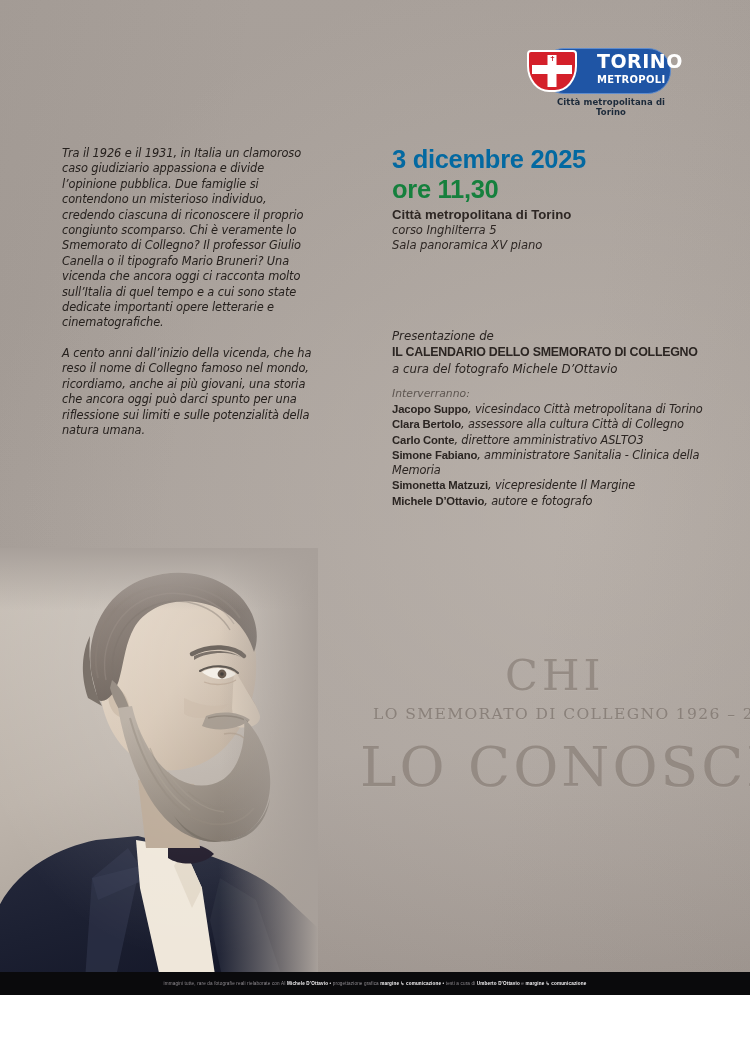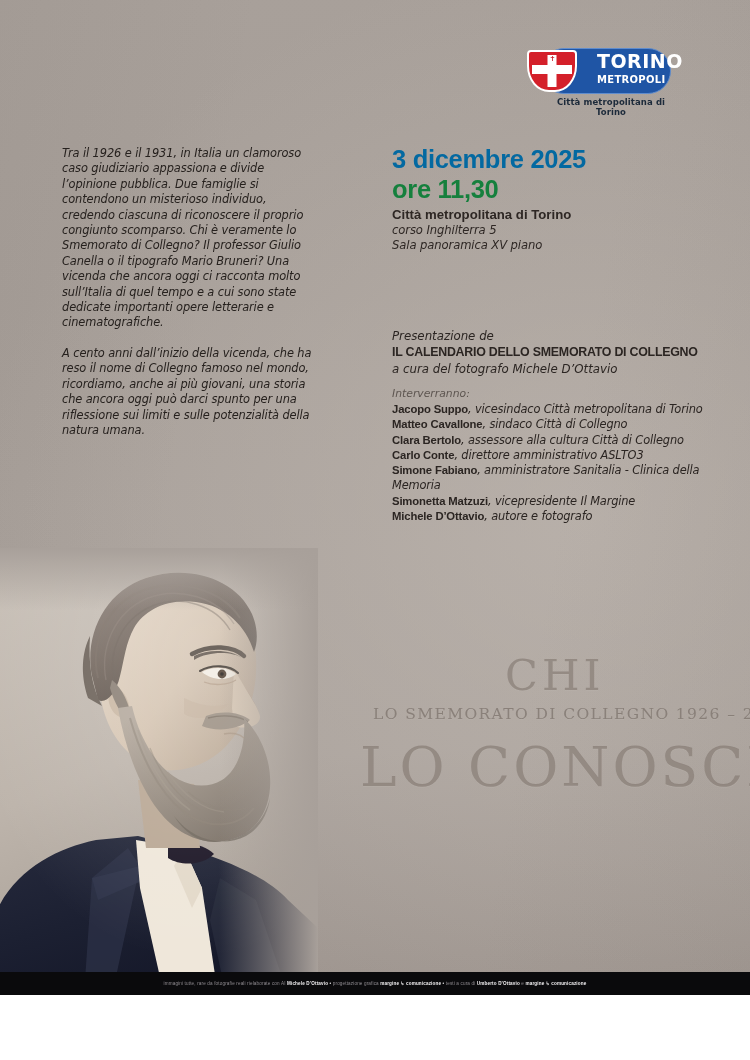--- a/index.html
+++ b/index.html
@@ -210,21 +210,20 @@
   <div class="pres">
     <div class="pres-lead">Presentazione de</div>
     <div class="pres-title">IL CALENDARIO DELLO SMEMORATO DI COLLEGNO</div>
     <div class="pres-sub">a cura del fotografo Michele D’Ottavio</div>
   </div>
 
   <div class="speakers">
     <div class="sp-head">Interverranno:</div>
     <div id="speaker-rows">
         <div class="sp-row"><b>Jacopo Suppo</b><i>, vicesindaco Città metropolitana di Torino</i></div>
-        <div class="sp-row"><b>Matteo Cavallone</b><i>, sindaco Città di Collegno</i></div>
         <div class="sp-row"><b>Clara Bertolo</b><i>, assessore alla cultura Città di Collegno</i></div>
         <div class="sp-row"><b>Carlo Conte</b><i>, direttore amministrativo ASLTO3</i></div>
         <div class="sp-row"><b>Simone Fabiano</b><i>, amministratore Sanitalia - Clinica della Memoria</i></div>
         <div class="sp-row"><b>Simonetta Matzuzi</b><i>, vicepresidente Il Margine</i></div>
         <div class="sp-row"><b>Michele D’Ottavio</b><i>, autore e fotografo</i></div>
       </div>
   </div>
 
   <div class="portrait">
     <svg width="330" height="447" viewBox="0 0 330 447" xmlns="http://www.w3.org/2000/svg">

